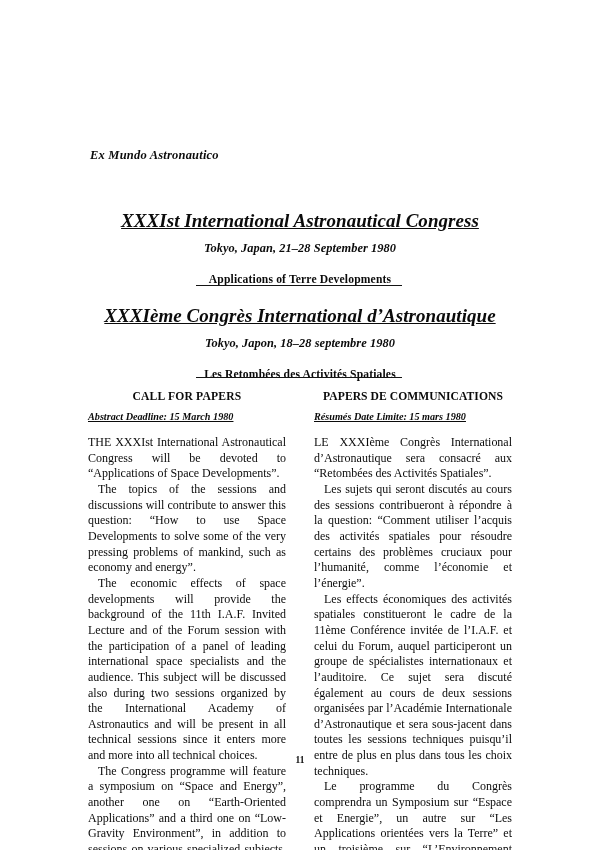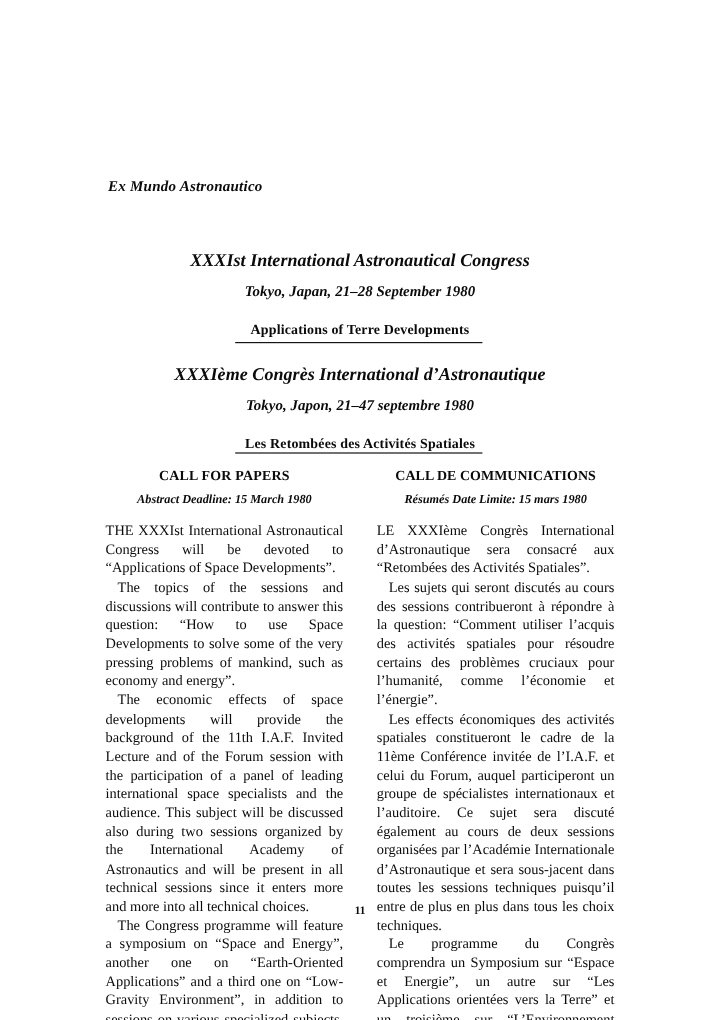--- a/index.html
+++ b/index.html
@@ -57,23 +57,24 @@
     left: 0;
     width: 600px;
     text-align: center;
   }
   #congress-en { top: 210px; }
   #congress-fr { top: 305px; }
 
   .congress-title {
     font-style: italic;
     font-weight: bold;
-    font-size: 15px;
+    font-size: 19px;
     letter-spacing: 0.05px;
     white-space: nowrap;
+    text-decoration: underline;
   }
   .congress-sub {
     font-style: italic;
     font-weight: bold;
     font-size: 12.4px;
     margin-top: 9px;
     letter-spacing: 0.05px;
   }
   .congress-theme {
     font-weight: bold;
@@ -109,26 +110,27 @@
     text-align: center;
     font-weight: bold;
     font-size: 11.6px;
     letter-spacing: 0.2px;
     white-space: nowrap;
   }
   #col-right .col-heading {
     letter-spacing: 0.05px;
   }
   .col-deadline {
-    text-align: center;
+    text-align: left;
     font-style: italic;
     font-weight: bold;
     font-size: 10.2px;
     margin-top: 8px;
     white-space: nowrap;
+    text-decoration: underline;
   }
 
   .body-copy {
     margin-top: 13px;
     font-size: 12px;
     line-height: 1.305;
     text-align: justify;
     font-weight: normal;
     letter-spacing: -0.01px;
     -webkit-font-smoothing: none;
@@ -166,41 +168,41 @@
   <div class="congress-block" id="congress-en">
     <div class="congress-title">XXXIst International Astronautical Congress</div>
     <div class="congress-sub">Tokyo, Japan, 21–28 September 1980</div>
     <div class="congress-theme">Applications of Terre Developments</div>
   </div>
 
   <div class="rule" id="rule-one"></div>
 
   <div class="congress-block" id="congress-fr">
     <div class="congress-title">XXXIème Congrès International d’Astronautique</div>
-    <div class="congress-sub">Tokyo, Japon, 21–47 septembre 1980</div>
+    <div class="congress-sub">Tokyo, Japon, 18–28 septembre 1980</div>
     <div class="congress-theme">Les Retombées des Activités Spatiales</div>
   </div>
 
   <div class="rule" id="rule-two"></div>
 
   <div class="columns">
 
     <div class="col" id="col-left">
       <div class="col-heading">CALL FOR PAPERS</div>
       <div class="col-deadline">Abstract Deadline: 15 March 1980</div>
       <div class="body-copy">
         <p class="lead"><span class="smallcaps">THE</span><span> XXXIst International Astronautical Congress will be devoted to “Applications of Space Developments”.</span></p>
         <p>The topics of the sessions and discussions will contribute to answer this question: “How to use Space Developments to solve some of the very pressing problems of mankind, such as economy and energy”.</p>
         <p>The economic effects of space developments will provide the background of the 11th I.A.F. Invited Lecture and of the Forum session with the participation of a panel of leading international space specialists and the audience. This subject will be discussed also during two sessions organized by the International Academy of Astronautics and will be present in all technical sessions since it enters more and more into all technical choices.</p>
         <p>The Congress programme will feature a symposium on “Space and Energy”, another one on “Earth-Oriented Applications” and a third one on “Low-Gravity Environment”, in addition to sessions on various specialized subjects, as well as symposia of the International Academy of Astronautics, the annual Colloquium of the International Institute of Space Law, and the 10th I.A.F. International Student Conference.</p>
       </div>
     </div>
 
     <div class="col" id="col-right">
-      <div class="col-heading">CALL DE COMMUNICATIONS</div>
+      <div class="col-heading">PAPERS DE COMMUNICATIONS</div>
       <div class="col-deadline">Résumés Date Limite: 15 mars 1980</div>
       <div class="body-copy">
         <p class="lead"><span class="smallcaps">LE</span><span> XXXIème Congrès International d’Astronautique sera consacré aux “Retombées des Activités Spatiales”.</span></p>
         <p>Les sujets qui seront discutés au cours des sessions contribueront à répondre à la question: “Comment utiliser l’acquis des activités spatiales pour résoudre certains des problèmes cruciaux pour l’humanité, comme l’économie et l’énergie”.</p>
         <p>Les effects économiques des activités spatiales constitueront le cadre de la 11ème Conférence invitée de l’I.A.F. et celui du Forum, auquel participeront un groupe de spécialistes internationaux et l’auditoire. Ce sujet sera discuté également au cours de deux sessions organisées par l’Académie Internationale d’Astronautique et sera sous-jacent dans toutes les sessions techniques puisqu’il entre de plus en plus dans tous les choix techniques.</p>
         <p>Le programme du Congrès comprendra un Symposium sur “Espace et Energie”, un autre sur “Les Applications orientées vers la Terre” et un troisième sur “L’Environnement microgravitationnel”, en plus des sessions consacrées à différents sujets spécifiques, ainsi que les Symposia de l’Académie Internationale d’Astronautique, le Colloque annuel de l’Institut</p>
       </div>
     </div>
 
   </div>

